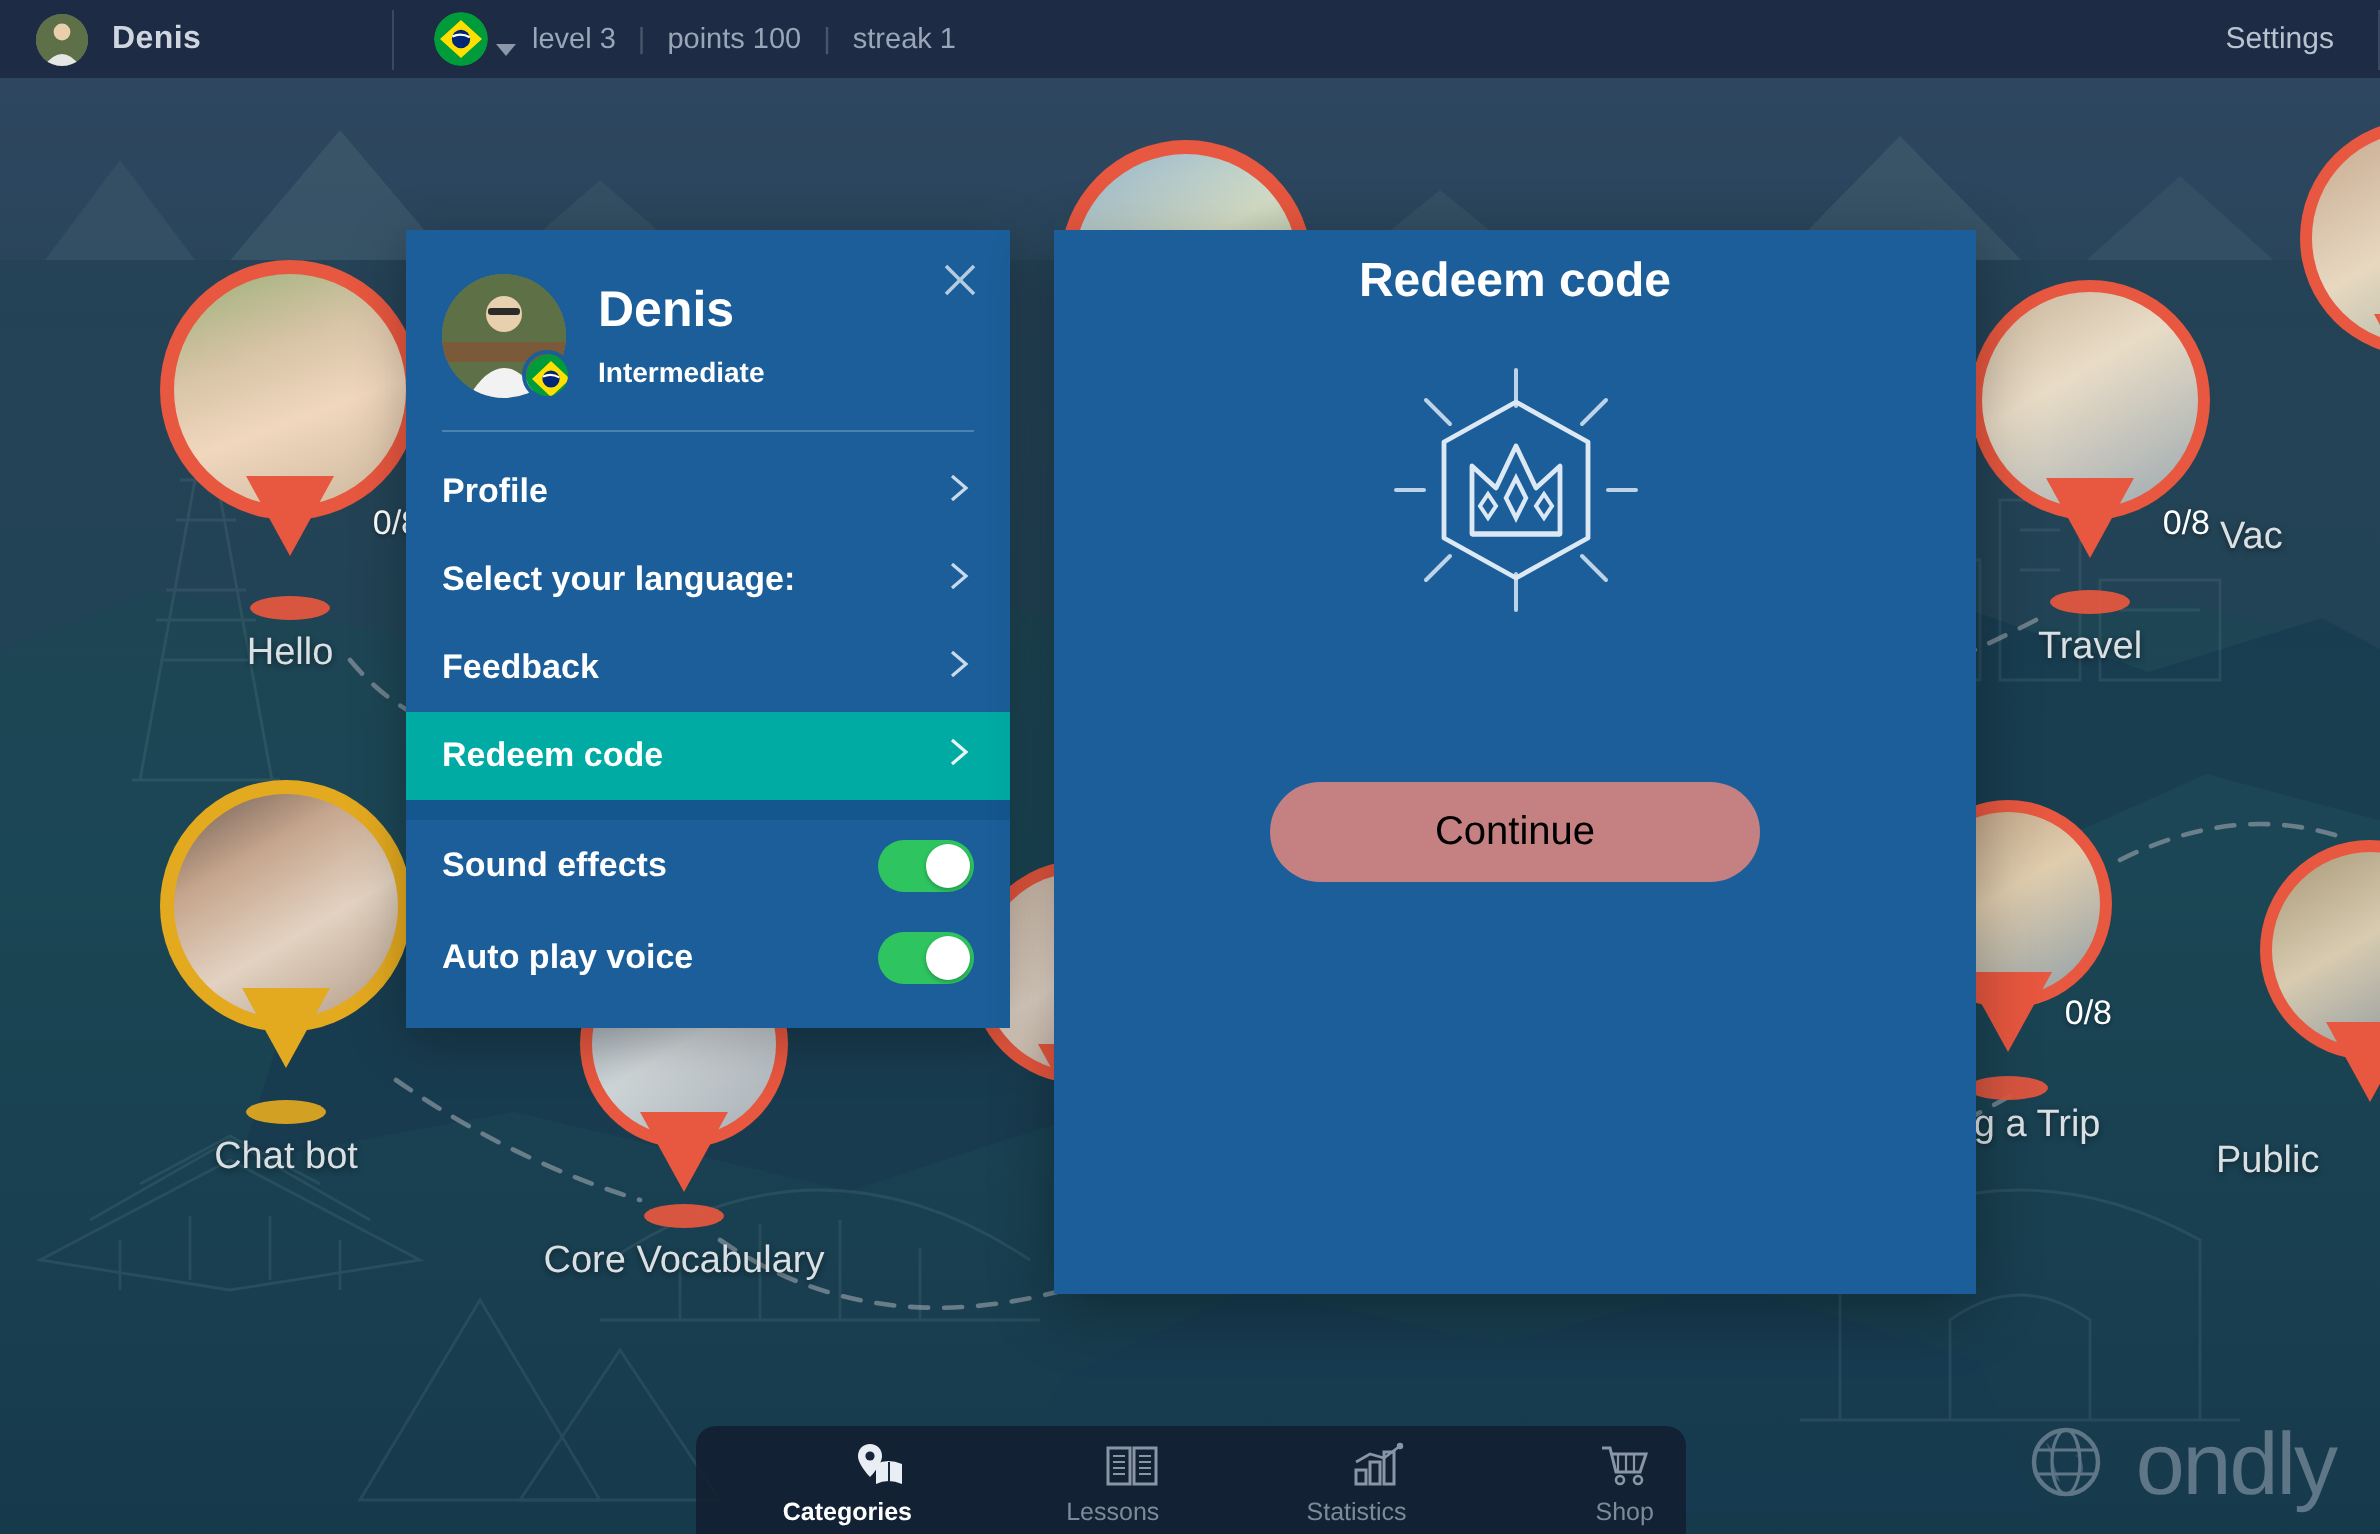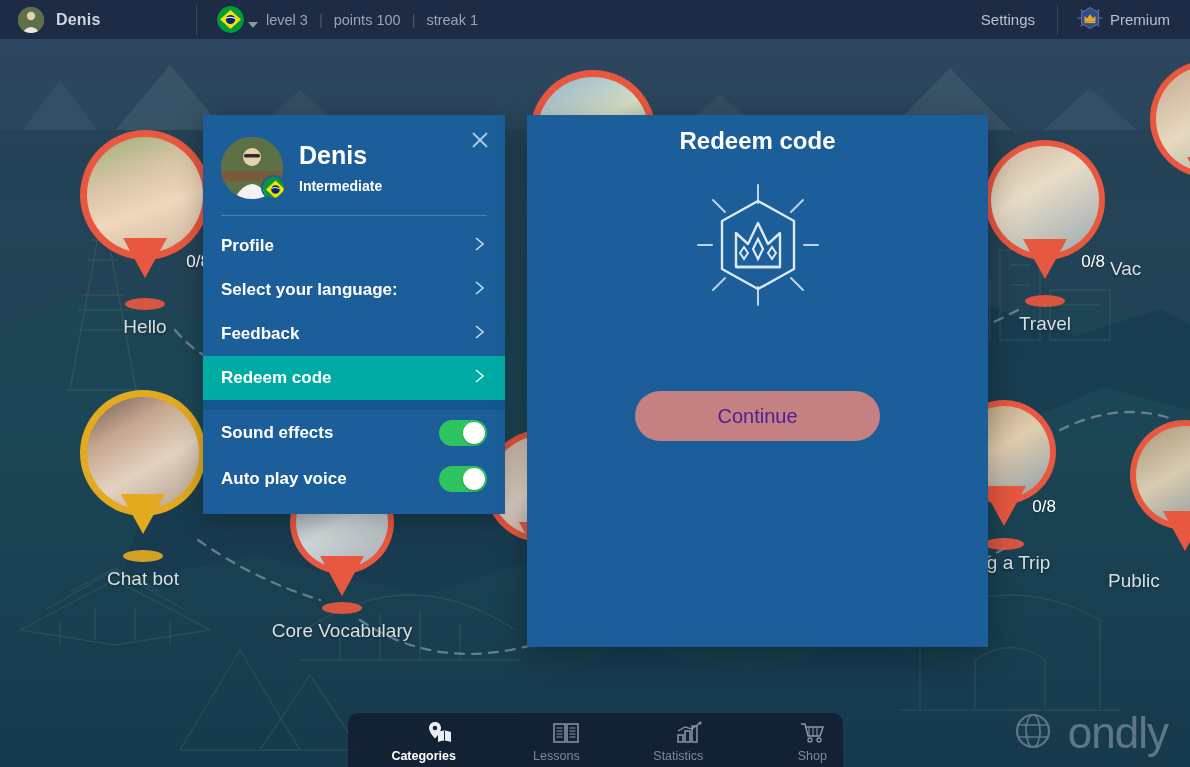--- a/index.html
+++ b/index.html
@@ -150,21 +150,21 @@
   .dlg-icon-wrap { display: flex; justify-content: center; align-items: center; height: 180px; }
   .dlg-input {
     display: block; margin: 0 16px; width: 429px; height: 37px;
     background: #175383; border: none; outline: none; border-radius: 3px;
     color: #fff; font-size: 15px; padding: 0 14px;
     font-family: "Liberation Sans", sans-serif;
   }
   .dlg-input::placeholder { color: #b9c9d8; }
   .dlg-btn {
     display: block; margin: 56px auto 0 auto; width: 245px; height: 50px;
-    border-radius: 25px; border: none; background: #c58181; color: #4c1d95;
+    border-radius: 25px; border: none; background: #c58181; color: #000000;
     font-size: 20px; font-family: "Liberation Sans", sans-serif; cursor: pointer;
   }
 
   
   .bottomnav {
     position: absolute; left: 348px; top: 713px; width: 495px; height: 58px;
     background: rgba(20,32,50,.92); border-radius: 10px 10px 0 0;
     display: flex; align-items: flex-start; justify-content: space-between;
     padding: 7px 16px 0 16px; z-index: 25;
   }
@@ -357,38 +357,20 @@
       <span>level 3</span>
       <span class="div">|</span>
       <span>points 100</span>
       <span class="div">|</span>
       <span>streak 1</span>
     </div>
 
     <div class="tb-right">
       <div class="tb-settings">Settings</div>
       <div class="tb-sep"></div>
-      <div class="tb-premium">
-        <span>
-          <svg width="28" height="28" viewBox="0 0 28 28">
-            <g stroke="#6e7d93" stroke-width="1.1" stroke-linecap="round">
-              <line x1="2" y1="14" x2="5" y2="14"></line>
-                <line x1="23" y1="14" x2="26" y2="14"></line>
-              <line x1="5" y1="6" x2="7" y2="8"></line>
-                <line x1="21" y1="8" x2="23" y2="6"></line>
-              <line x1="5" y1="22" x2="7" y2="20"></line>
-                <line x1="21" y1="20" x2="23" y2="22"></line>
-            </g>
-            <polygon points="14,3.5 22.5,8.5 22.5,19.5 14,24.5 5.5,19.5 5.5,8.5" fill="#2b4f8e" stroke="#5f76a0" stroke-width="1"></polygon>
-            <path d="M8.5 17 L8.5 12 L11.2 14.2 L14 10 L16.8 14.2 L19.5 12 L19.5 17 Z" fill="#f0a21c"></path>
-            <rect x="8.5" y="17.2" width="11" height="1.9" fill="#f0a21c"></rect>
-          </svg>
-        </span>
-        <span class="tb-premium-label">Premium</span>
-      </div>
     </div>
   </div>
 
   <div class="panel">
     <div class="panel-head">
       <div class="panel-close">
         <svg width="26" height="26" viewBox="0 0 26 26">
           <line x1="6" y1="6" x2="20" y2="20" stroke="#cfe0ee" stroke-width="1.8"></line>
           <line x1="20" y1="6" x2="6" y2="20" stroke="#cfe0ee" stroke-width="1.8"></line>
         </svg>

